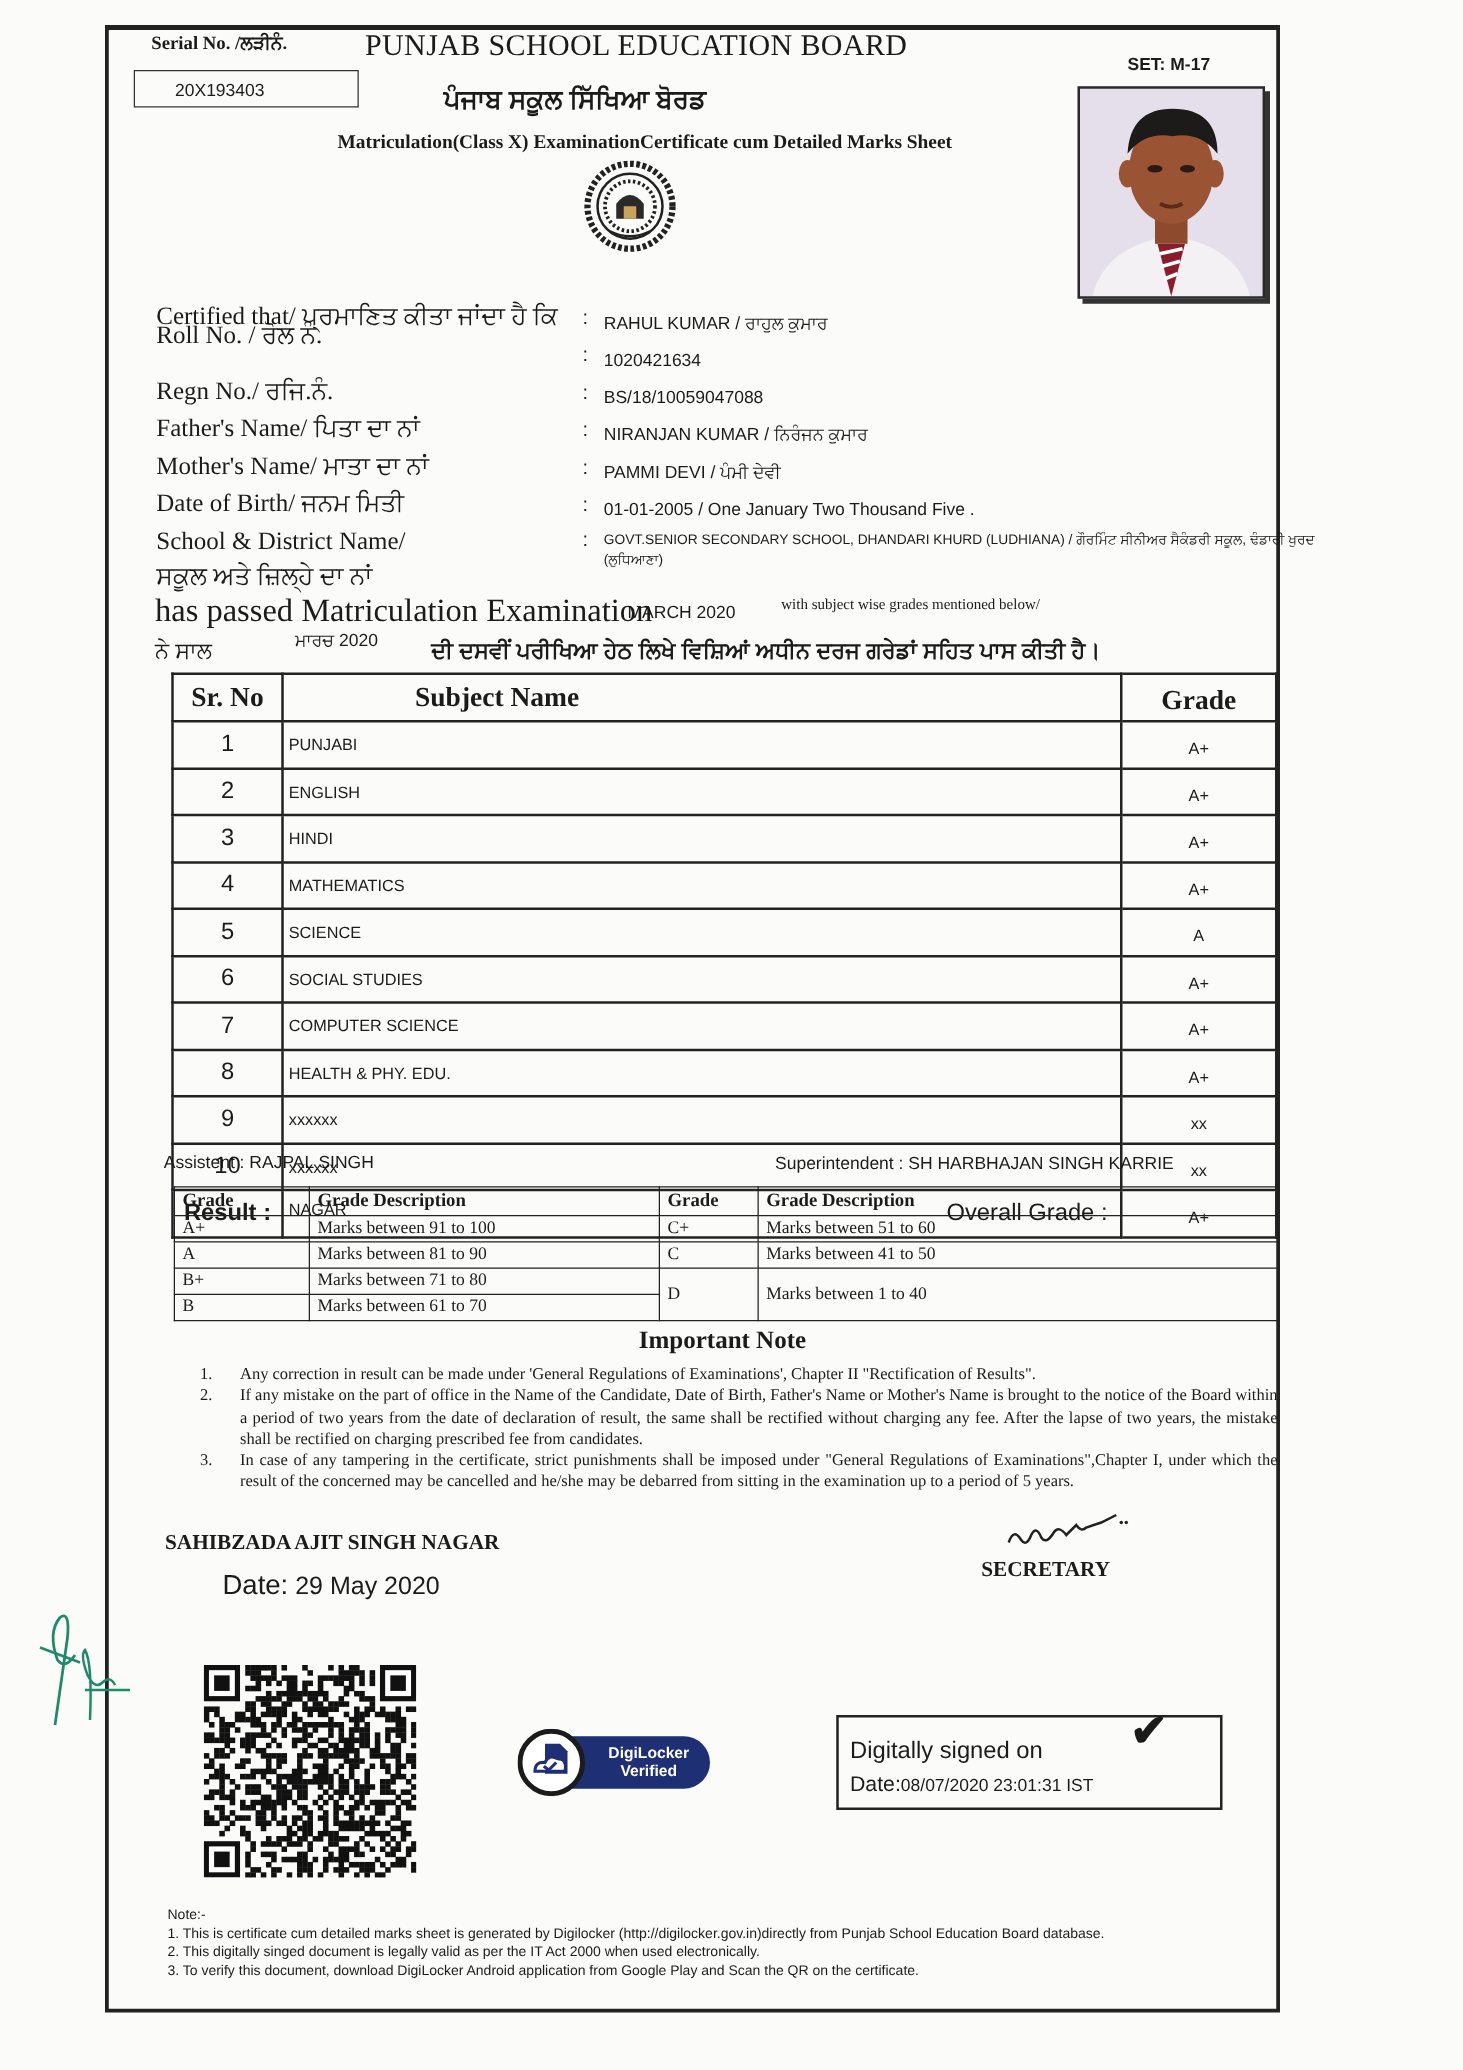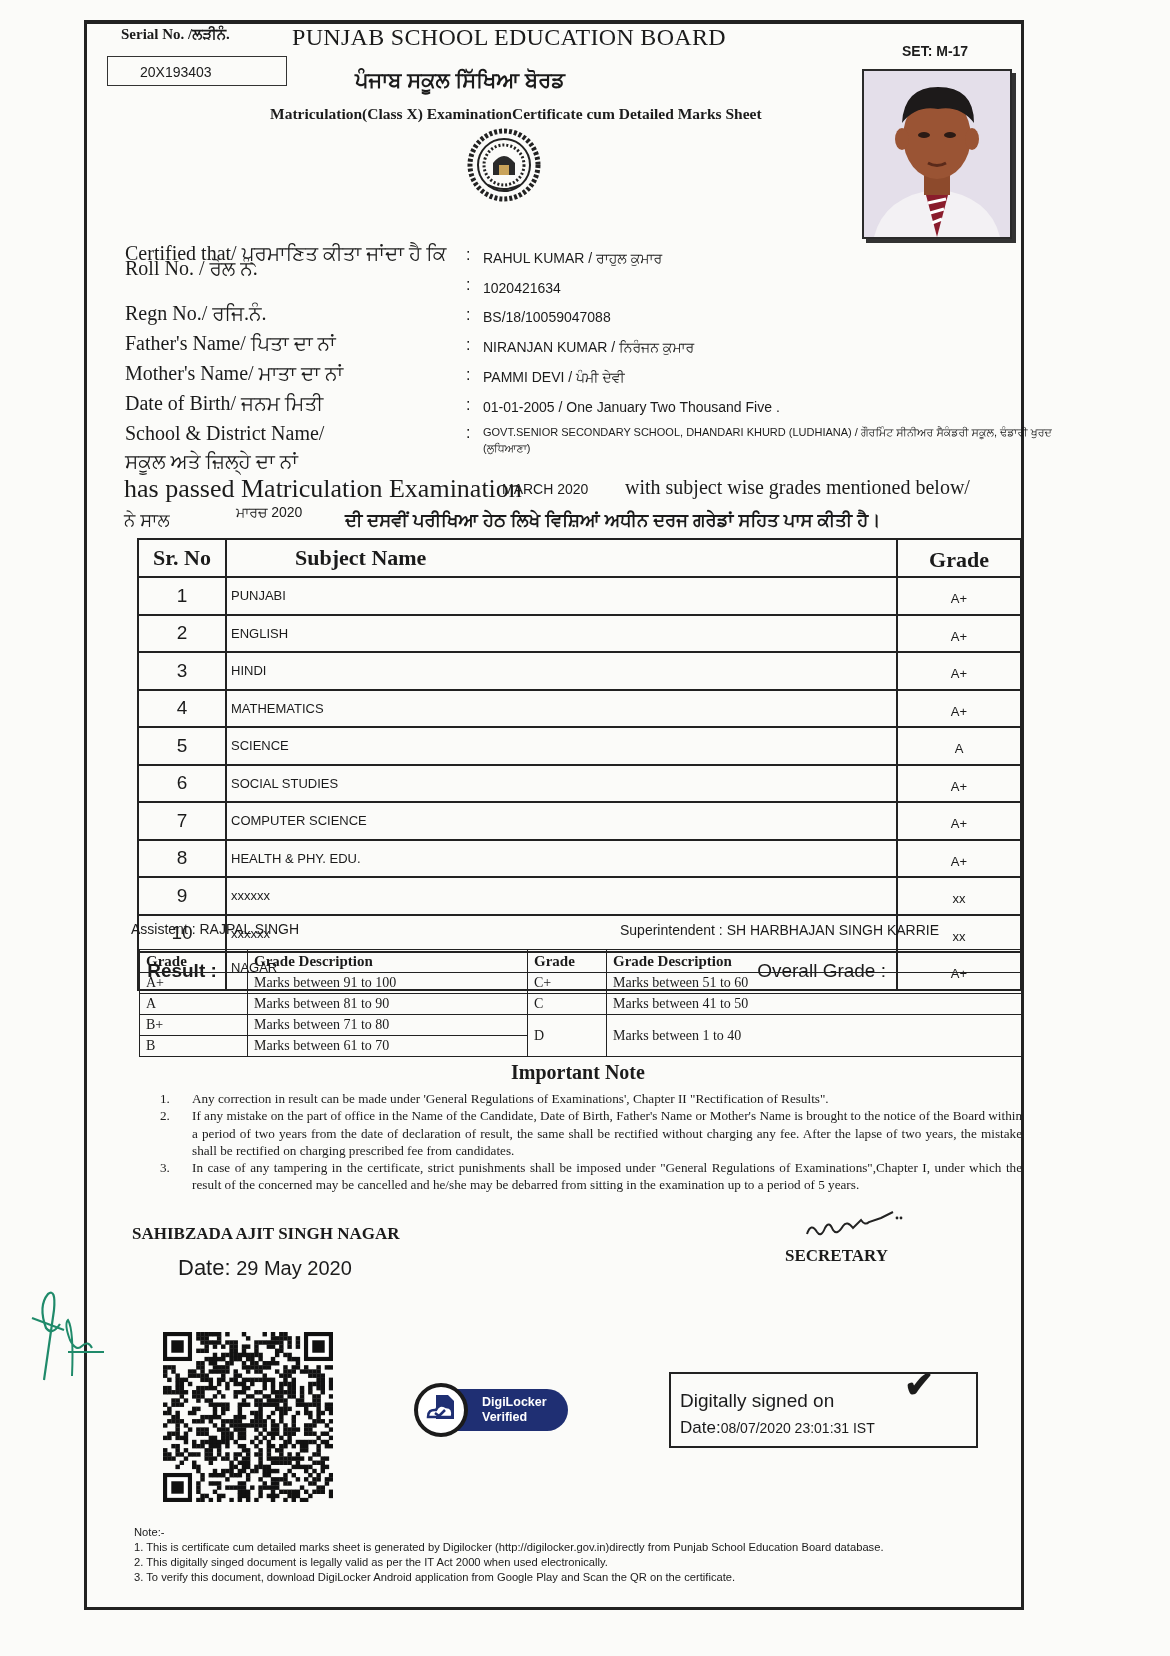--- a/index.html
+++ b/index.html
@@ -33,34 +33,34 @@
 
   .emblem { left: 466px; top: 127px; width: 76px; height: 76px; }
 
   .field-label { left: 125px; font-size: 20px; }
   .field-colon { left: 466px; font-size: 16px; font-family: "Liberation Sans", sans-serif; }
   .field-value { left: 483px; font-size: 14px; font-family: "Liberation Sans", sans-serif; }
   .field-value.small { font-size: 11px; line-height: 16px; width: 580px; }
 
   .passed-line { left: 124px; top: 474px; font-size: 26px; }
   .exam-date { left: 502px; top: 481px; font-size: 14px; }
-  .with-grades { left: 625px; top: 476px; font-size: 20px; }
+  .with-grades { left: 625px; top: 476px; font-size: 12px; }
   .pa-year-label { left: 124px; top: 510px; font-size: 18px; }
   .pa-exam-date { left: 236px; top: 504px; font-size: 14px; }
   .pa-passed { left: 345px; top: 510px; font-size: 18px; font-weight: bold; }
 
   
   table { border-collapse: collapse; }
   .subjects { position: absolute; left: 137px; top: 538px; width: 885px; }
   .subjects td, .subjects th { border: 2px solid #222; padding: 0; height: 29.5px; }
   .subjects th { height: 32px; font-family: "Liberation Serif", serif; font-weight: bold; font-size: 22px; }
   .subjects .c-sr { width: 86px; text-align: center; font-family: "Liberation Sans", sans-serif; font-size: 19px; }
   .subjects .c-sub { padding-left: 4px; font-family: "Liberation Sans", sans-serif; font-size: 13px; vertical-align: middle; }
   .subjects .c-gr { width: 122px; text-align: center; font-family: "Liberation Sans", sans-serif; font-size: 13px; padding-top: 6px; }
-  .subjects th.c-sub { text-align: left; padding-left: 68px; font-size: 22px; font-family: "Liberation Serif", serif; }
+  .subjects th.c-sub { text-align: left; padding-left: 105px; font-size: 22px; font-family: "Liberation Serif", serif; }
   .subjects th.c-gr { font-size: 22px; font-family: "Liberation Serif", serif; padding-top: 4px; }
   .subjects th.c-sr { font-size: 22px; font-family: "Liberation Serif", serif; }
   .result-label { font-weight: bold; font-size: 19px; }
   .overall-label { float: right; font-weight: normal; font-size: 19px; margin-right: 10px; }
 
   .assistant { left: 131px; top: 921px; font-size: 14px; }
   .superintendent { left: 620px; top: 922px; font-size: 14px; }
 
   
   .grades { position: absolute; left: 139px; top: 949px; width: 885px; }
@@ -76,21 +76,21 @@
   .notes .ni .num { position: absolute; left: 0; top: 0; }
 
   .city { left: 132px; top: 1224px; font-size: 17px; font-weight: bold; }
   .issue-date { left: 178px; top: 1255px; font-size: 20px; }
   .issue-date .lbl { font-size: 22px; }
   .secretary-sign { left: 803px; top: 1208px; }
   .secretary { left: 785px; top: 1246px; font-size: 17px; font-weight: bold; }
 
   .qr { left: 163px; top: 1332px; width: 170px; height: 170px; }
   .digilocker { left: 414px; top: 1383px; width: 156px; height: 54px; }
-  .dl-text { position: absolute; left: 68px; top: 12px; font-family: "Liberation Sans", sans-serif; font-weight: bold; font-size: 12.5px; line-height: 15px; color: #fff; text-align: left; width: 74px; }
+  .dl-text { position: absolute; left: 68px; top: 12px; font-family: "Liberation Sans", sans-serif; font-weight: bold; font-size: 12.5px; line-height: 15px; color: #fff; text-align: center; width: 74px; }
   .signed-box { left: 669px; top: 1372px; width: 309px; height: 76px; border: 2px solid #222; box-sizing: border-box; }
   .signed-title { left: 680px; top: 1390px; font-size: 19px; }
   .signed-date { left: 680px; top: 1418px; font-size: 17px; }
   .signed-date .v { font-size: 14px; }
   .check { left: 904px; top: 1364px; font-size: 36px; font-weight: bold; }
 
   .footnote { left: 134px; top: 1525px; font-size: 11.2px; line-height: 15px; font-family: "Liberation Sans", sans-serif; }
 
   .margin-sign { left: 24px; top: 1280px; }
 </style>

